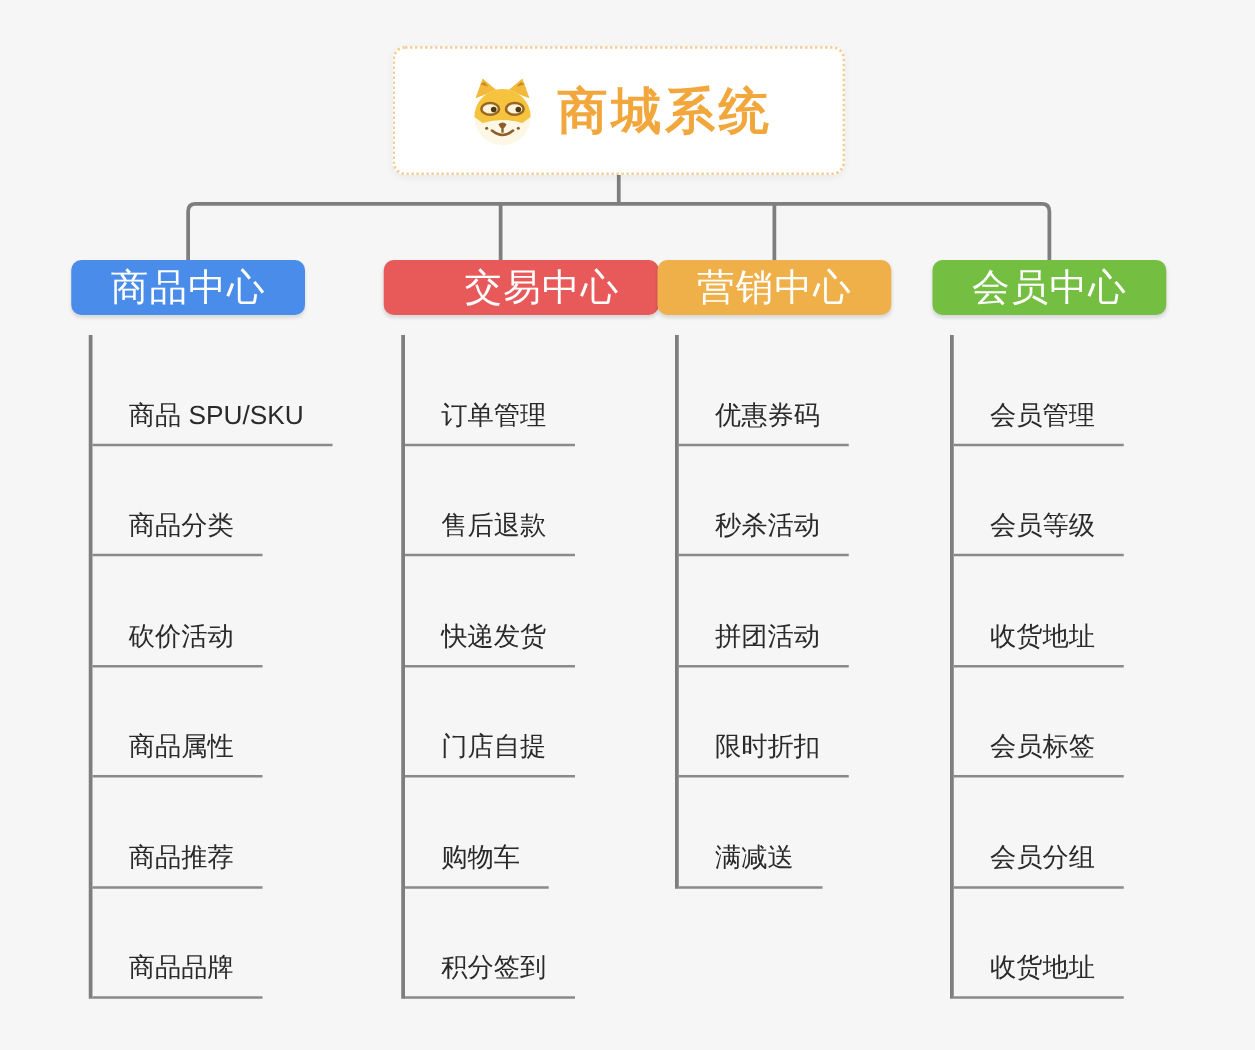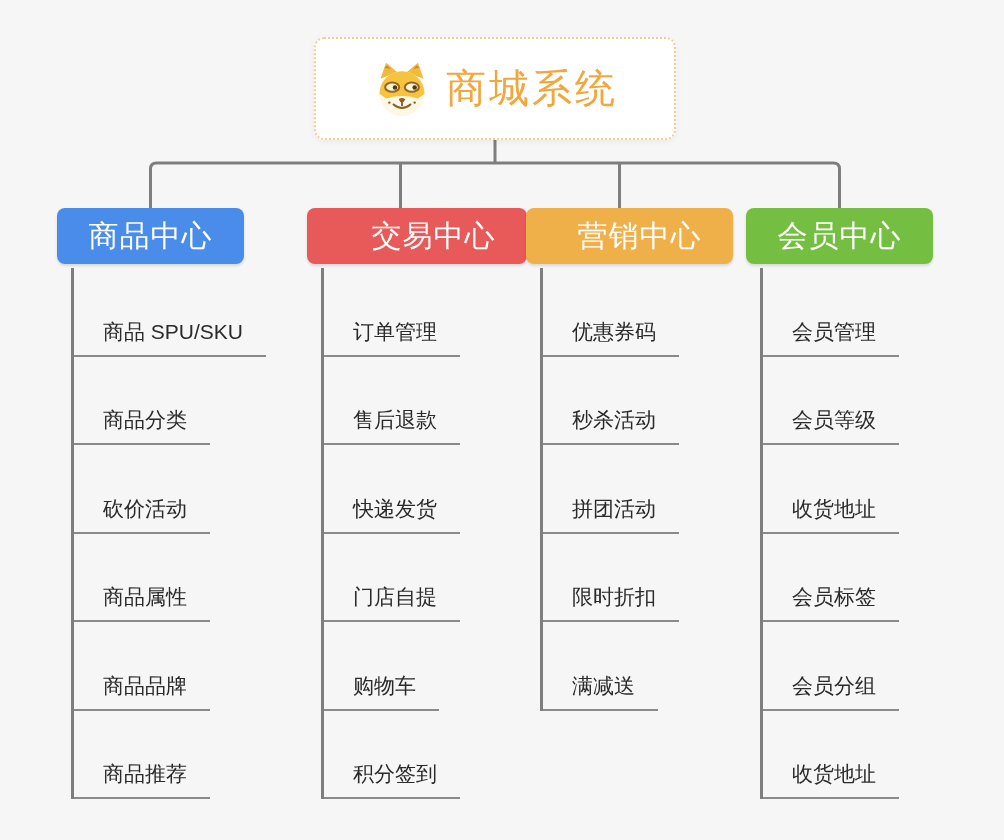--- a/index.html
+++ b/index.html
@@ -9,33 +9,33 @@
   
   .connectors{position:absolute;left:0;top:0;width:1004px;height:840px;pointer-events:none;}
 
   
   .root-node{
     position:absolute;left:314px;top:37px;width:362px;height:103px;
     background:#FFFFFF;border:2px dotted #F4CE93;border-radius:10px;
     box-sizing:border-box;display:flex;align-items:center;justify-content:center;gap:14px;
     box-shadow:0 2px 6px rgba(0,0,0,.05);cursor:default;
   }
-  .root-node .title{font-size:40px;color:#F2A73D;letter-spacing:3px;white-space:nowrap;}
+  .root-node .title{font-size:40px;color:#F2A73D;letter-spacing:3px;white-space:nowrap;font-weight:bold;}
   .root-node .doge{width:60px;height:60px;flex:0 0 auto;}
 
   
   .branch-box{
-    position:absolute;top:208px;width:187px;height:56px;border-radius:8px;
+    position:absolute;top:208px;width:187px;height:44px;border-radius:8px;
     display:flex;align-items:center;justify-content:center;
     color:#FFFFFF;font-size:30px;letter-spacing:1px;white-space:nowrap;
     box-shadow:0 2px 3px rgba(0,0,0,.12);cursor:default;
   }
   .bx0{left:57px;}
   .bx1{left:307px;}
-  .bx2{left:526px;padding-left:20px;}
+  .bx2{left:526px;}
   .bx3{left:746px;}
 
   
   .leaf-col{
     position:absolute;top:268px;border-left:3px solid #7E7E7E;
   }
   .lc0{left:71px;} .lc1{left:321px;} .lc2{left:540px;} .lc3{left:760px;}
   .leaf-row{height:88.5px;display:flex;align-items:flex-end;}
   .leaf{
     width:max-content;white-space:nowrap;
@@ -100,24 +100,24 @@
     <div class="leaf-row">
         <div class="leaf">商品分类</div>
       </div>
     <div class="leaf-row">
         <div class="leaf">砍价活动</div>
       </div>
     <div class="leaf-row">
         <div class="leaf">商品属性</div>
       </div>
     <div class="leaf-row">
-        <div class="leaf">商品品牌</div>
+        <div class="leaf">商品推荐</div>
       </div>
     <div class="leaf-row">
-        <div class="leaf">商品推荐</div>
+        <div class="leaf">商品品牌</div>
       </div>
   </div>
 
   <div class="leaf-col lc1">
     <div class="leaf-row">
         <div class="leaf">订单管理</div>
       </div>
     <div class="leaf-row">
         <div class="leaf">售后退款</div>
       </div>

